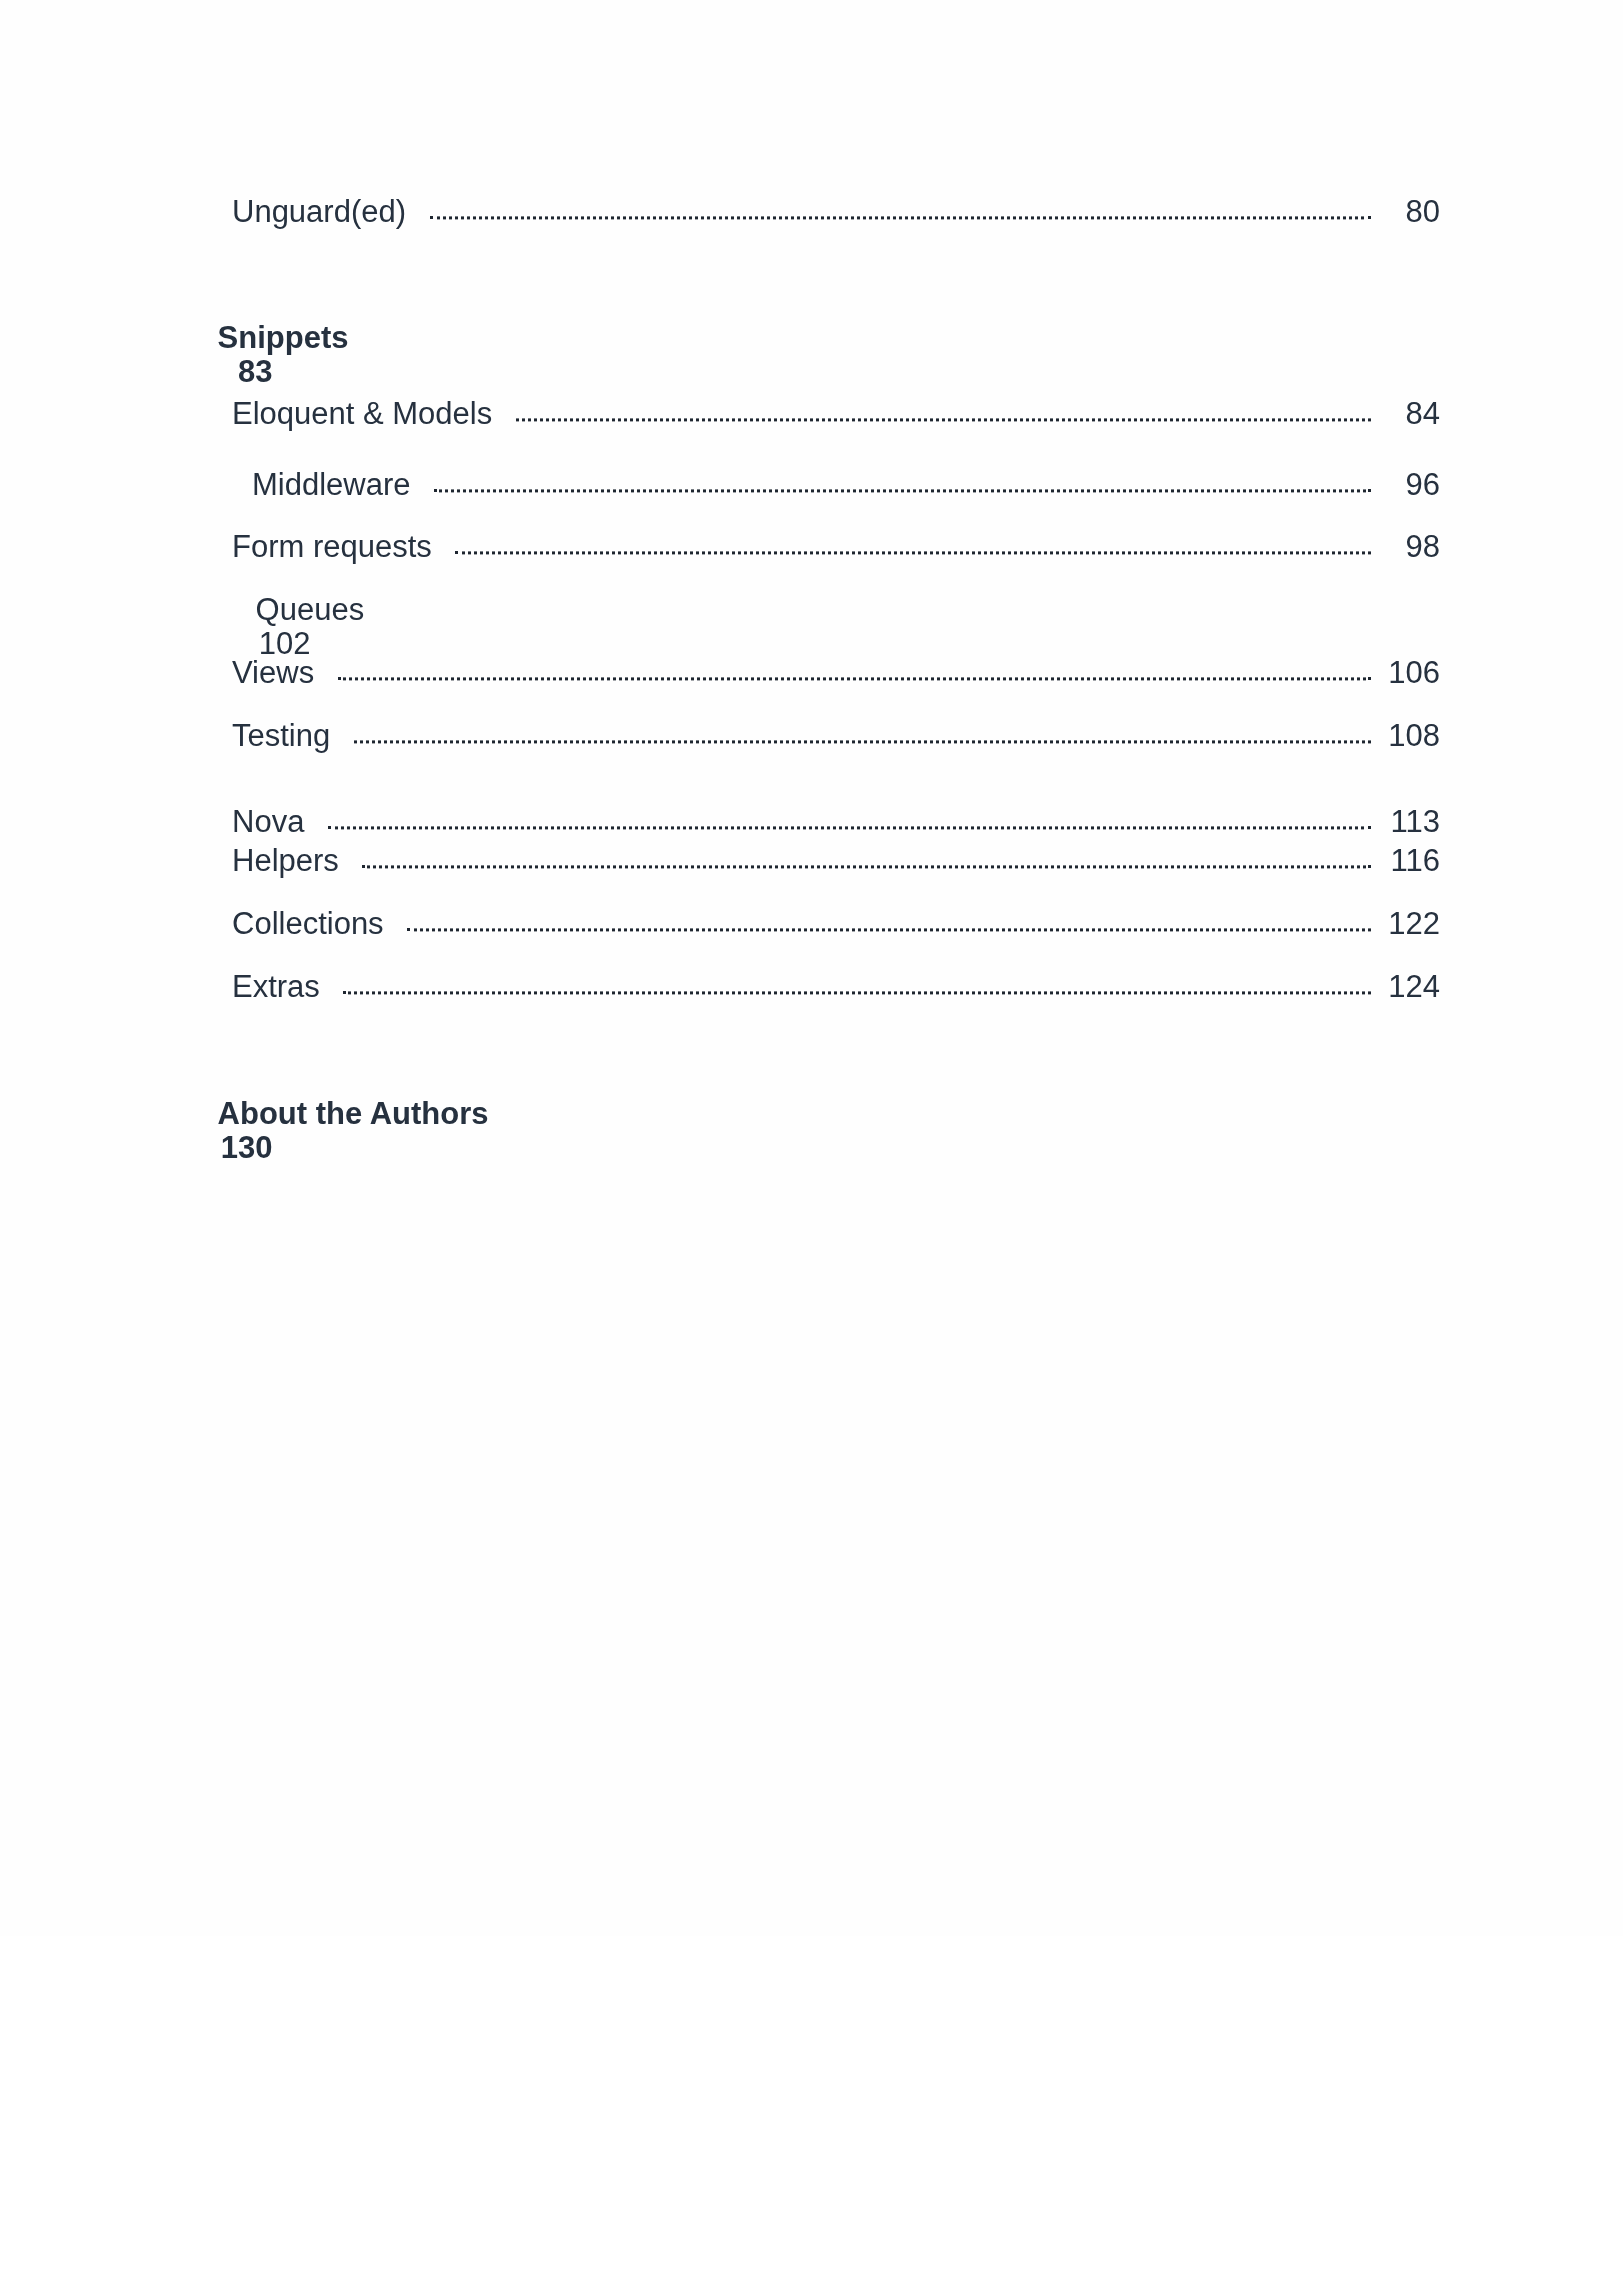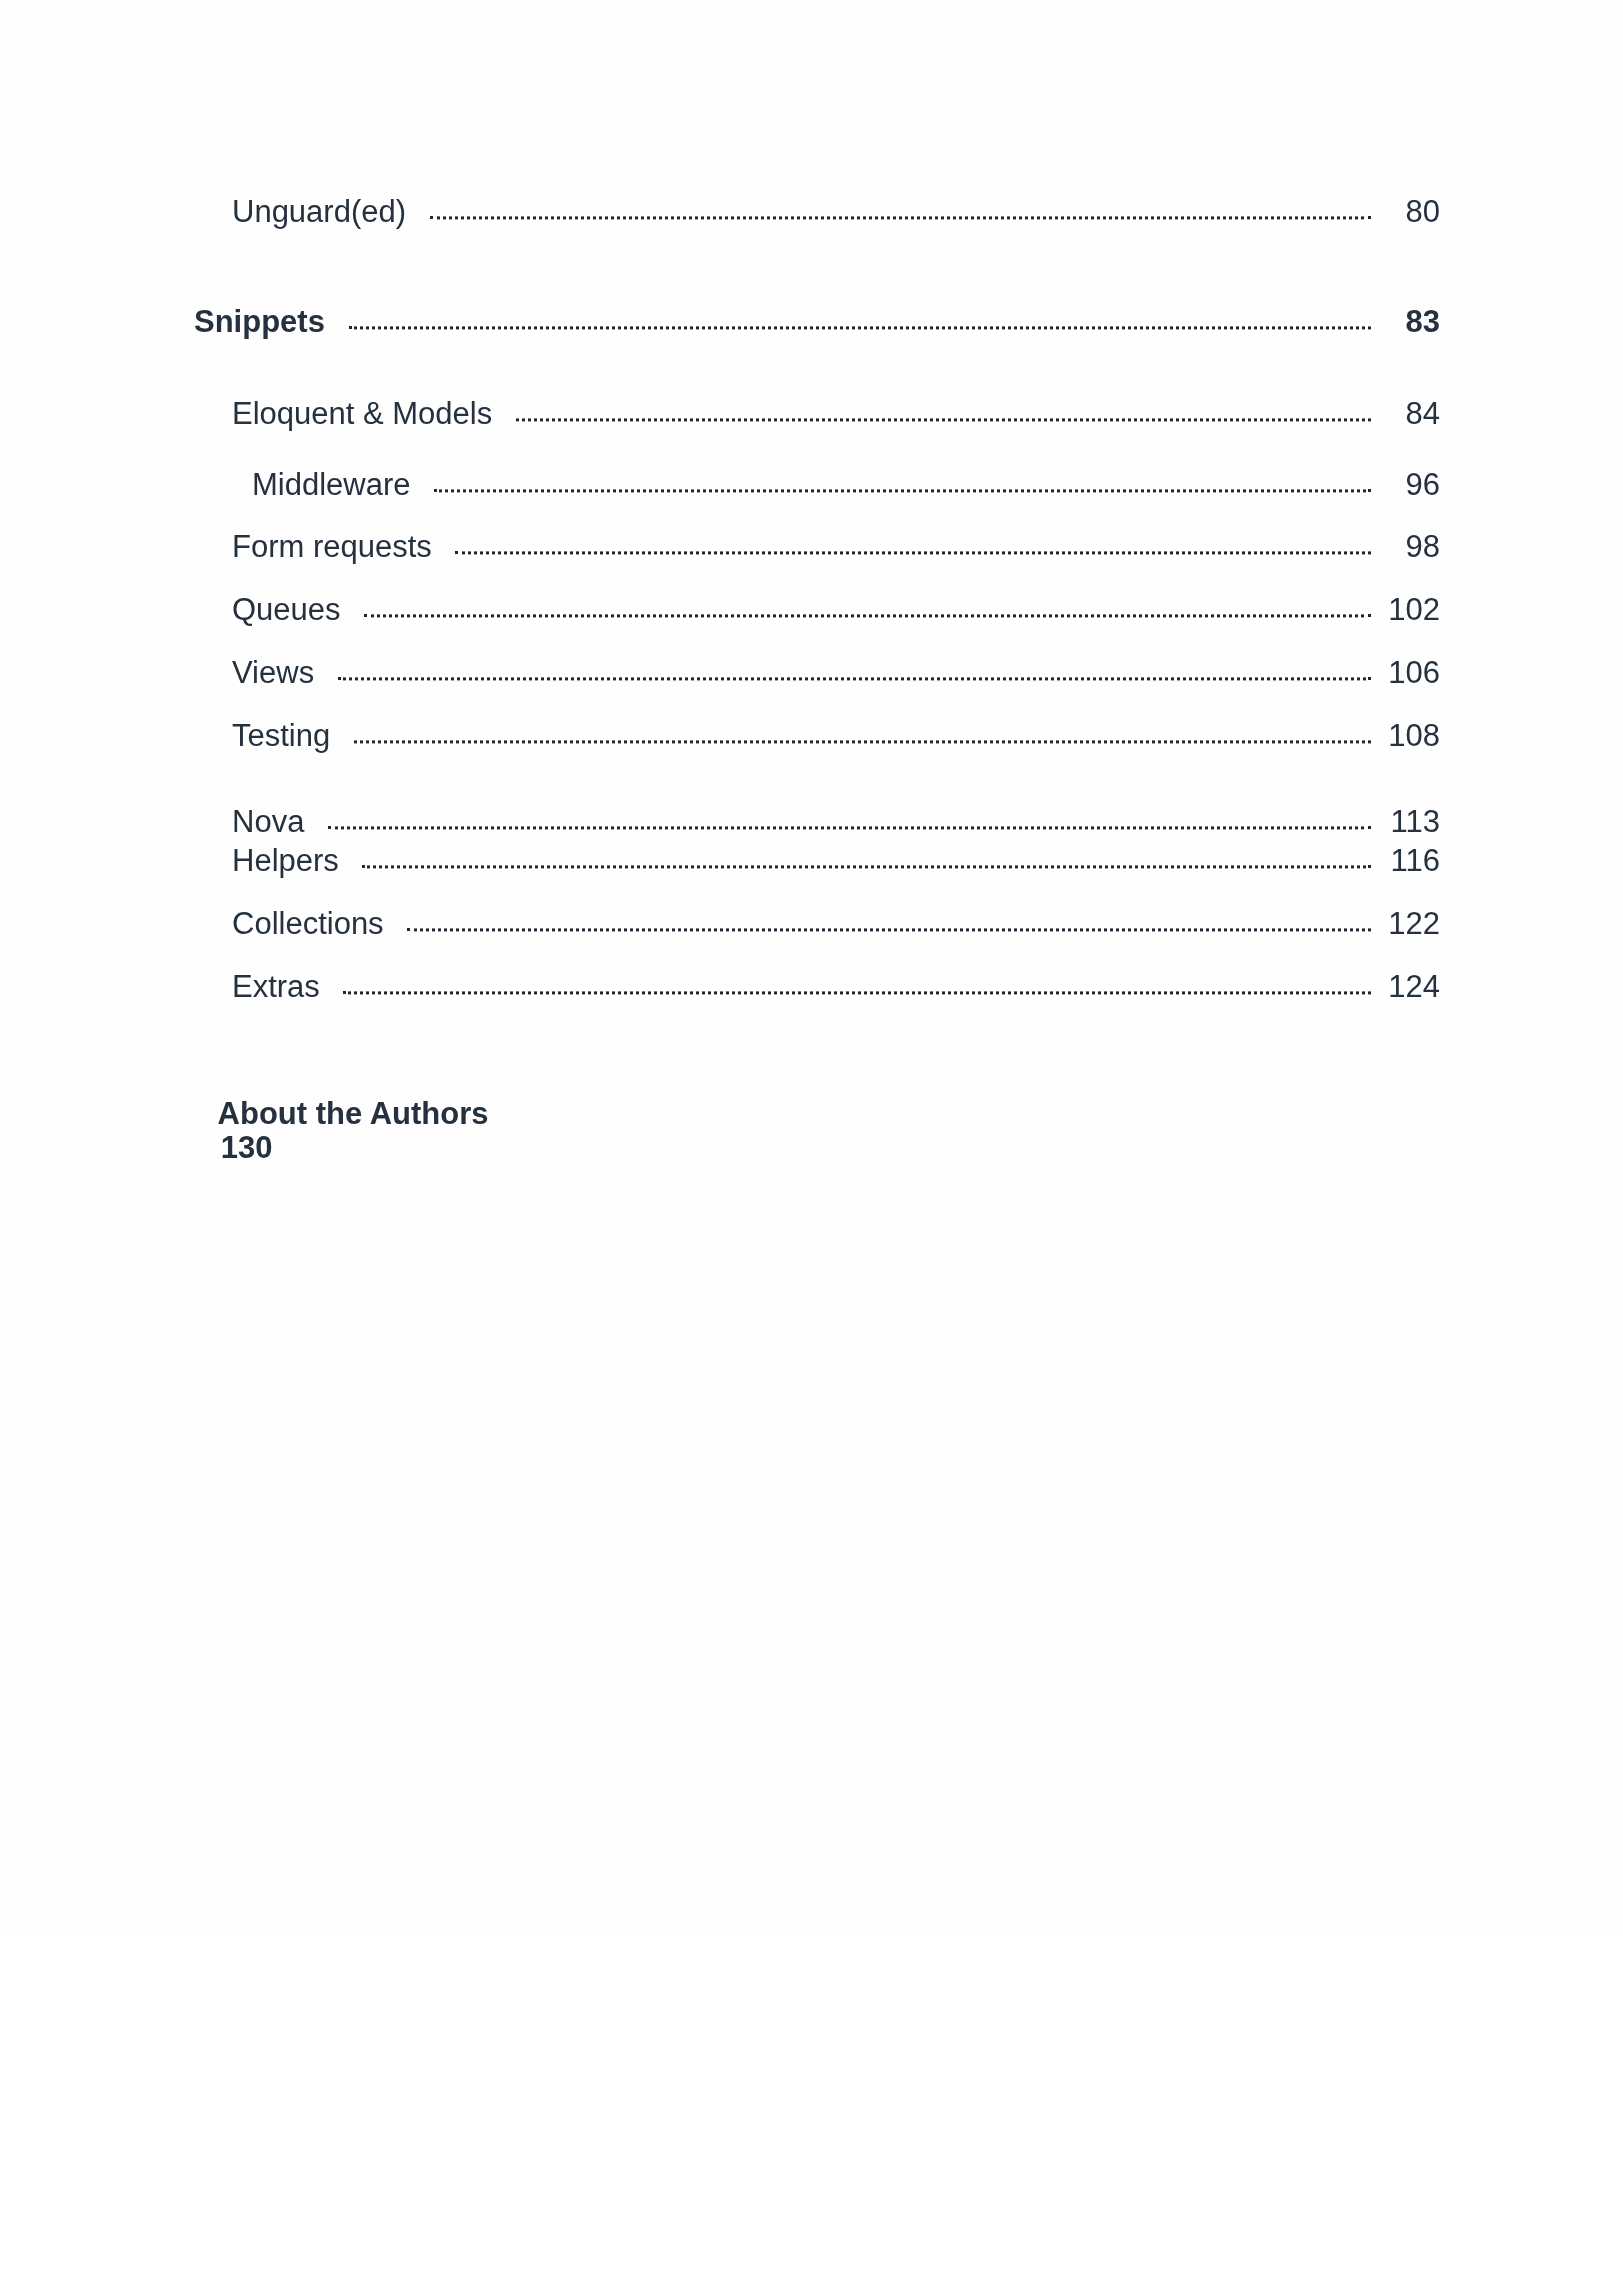--- a/index.html
+++ b/index.html
@@ -32,21 +32,21 @@
 
 <div class="page">
   <div class="toc">
 
     <div class="entry sub" style="top:196px;">
       <span class="label">Unguard(ed)</span>
       <span class="leader"></span>
       <span class="page-num">80</span>
     </div>
 
-    <div class="entry top" style="top:306px;">
+    <div class="entry top" style="top:322px;flex-direction:column;">
       <span class="label">Snippets</span>
       <span class="leader"></span>
       <span class="page-num">83</span>
     </div>
 
     <div class="entry sub" style="top:398px;">
       <span class="label">Eloquent &amp; Models</span>
       <span class="leader"></span>
       <span class="page-num">84</span>
     </div>
@@ -56,21 +56,21 @@
       <span class="leader"></span>
       <span class="page-num">96</span>
     </div>
 
     <div class="entry sub" style="top:531px;">
       <span class="label">Form requests</span>
       <span class="leader"></span>
       <span class="page-num">98</span>
     </div>
 
-    <div class="entry sub" style="top:594px;">
+    <div class="entry sub" style="top:594px;flex-direction:column;">
       <span class="label">Queues</span>
       <span class="leader"></span>
       <span class="page-num">102</span>
     </div>
 
     <div class="entry sub" style="top:657px;">
       <span class="label">Views</span>
       <span class="leader"></span>
       <span class="page-num">106</span>
     </div>

